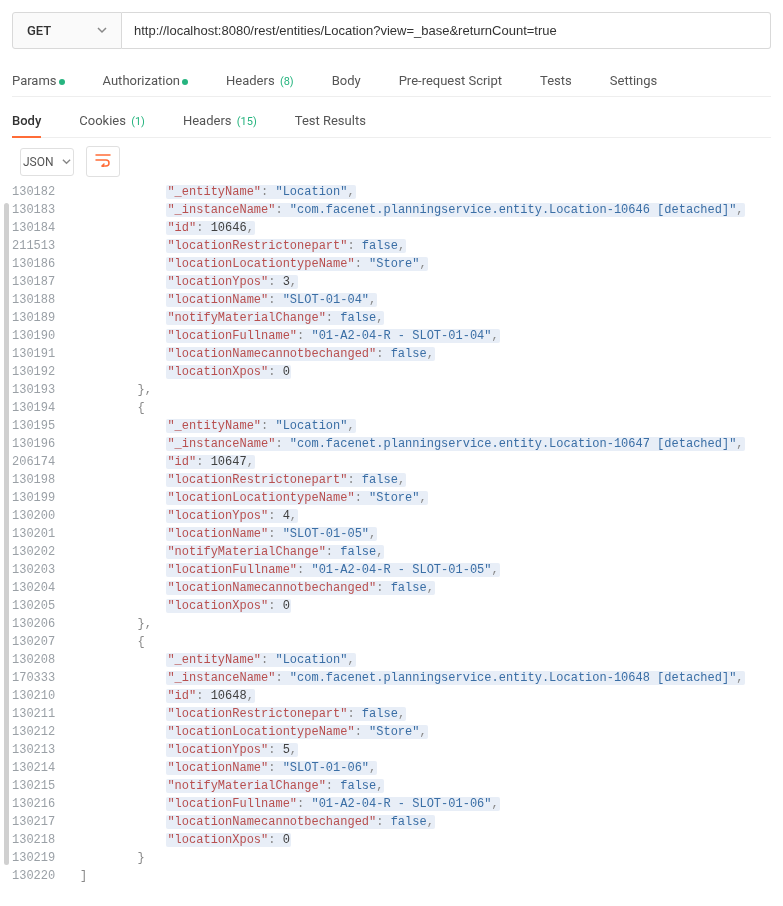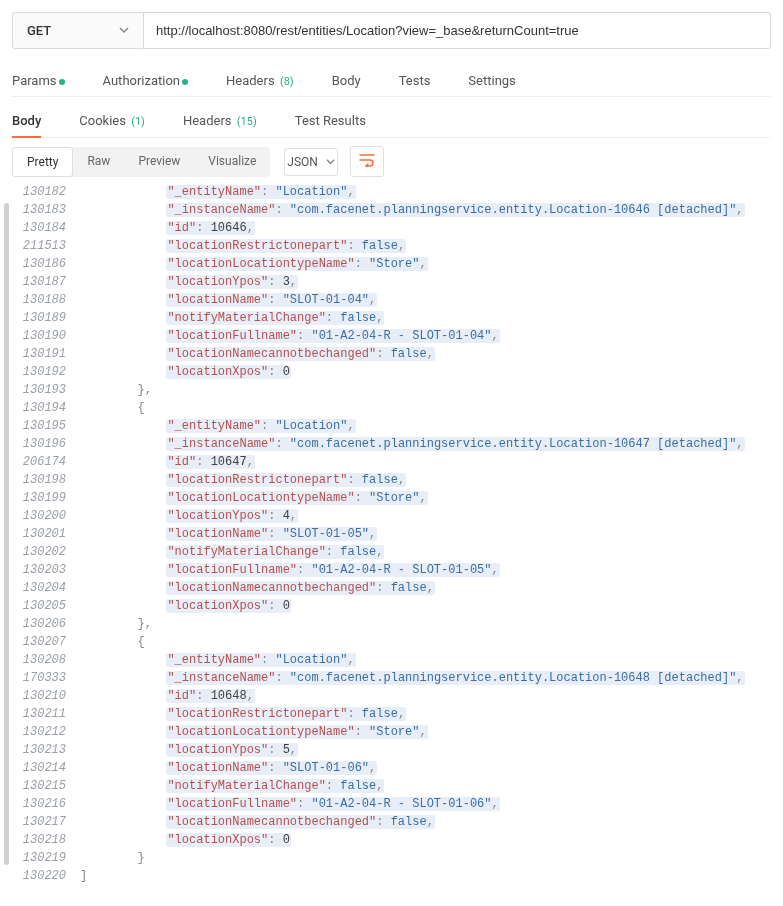--- a/index.html
+++ b/index.html
@@ -1,38 +1,38 @@
 <!DOCTYPE html>
 <html><head>
 <meta charset="utf-8">
 <style>
   * { box-sizing: border-box; margin: 0; padding: 0; }
   body { font-family: -apple-system, BlinkMacSystemFont, "Segoe UI", Roboto, Arial, sans-serif; font-size: 13px; color: #333; background: #fff; padding: 12px; }
   
   .request-row { display: flex; gap: 0; margin-bottom: 16px; }
-  .method-select { display: flex; align-items: center; justify-content: space-between; border: 1px solid #d9d9d9; border-radius: 3px 0 0 3px; padding: 10px 14px; background: #fafafa; width: 132px; cursor: pointer; font-weight: 500; font-size: 13px; }
+  .method-select { display: flex; align-items: center; justify-content: space-between; border: 1px solid #d9d9d9; border-radius: 3px 0 0 3px; padding: 10px 14px; background: #fafafa; width: 110px; cursor: pointer; font-weight: 500; font-size: 13px; }
   .method-select .chev { color: #888; }
   .url-input { flex: 1; border: 1px solid #d9d9d9; border-left: none; border-radius: 0 3px 3px 0; padding: 2px 12px; font-size: 13px; color: #333; outline: none; }
   
   .tab-row { display: flex; gap: 38px; border-bottom: 1px solid #eee; padding-bottom: 0; margin-bottom: 8px; }
   .tab { padding: 8px 0; cursor: pointer; color: #555; font-size: 13px; }
   .tab.active { border-bottom: 2px solid #ff6c37; color: #333; font-weight: 500; margin-bottom: -1px; }
   .dot { display: inline-block; width: 6px; height: 6px; border-radius: 50%; background: #26b47f; margin-left: 2px; vertical-align: middle; }
   .badge { color: #26b47f; font-size: 11px; margin-left: 2px; }
   
   .viewer-controls { display: flex; align-items: center; gap: 6px; margin-bottom: 6px; }
   .seg-group { display: flex; background: #f2f2f2; border-radius: 3px; overflow: hidden; }
   .seg { padding: 7px 14px; cursor: pointer; color: #666; font-size: 12px; }
   .seg.active { background: #fff; color: #333; border: 1px solid #ddd; border-radius: 3px; }
   .format-select { display: flex; align-items: center; gap: 8px; border: 1px solid #e0e0e0; border-radius: 3px; padding: 6px 2px; background: #fff; cursor: pointer; margin-left: 8px; font-size: 12px; color: #555; }
   .wrap-btn { border: 1px solid #e0e0e0; border-radius: 3px; padding: 6px 8px; margin-left: 6px; cursor: pointer; background: #fff; display: flex; align-items: center; }
   
   .code-wrap { display: flex; position: relative; font-family: "SFMono-Regular", Consolas, "Liberation Mono", Menlo, monospace; font-size: 12px; line-height: 18px; }
   .scroll-ind { position: absolute; left: -8px; top: 20px; bottom: 20px; width: 5px; background: #d0d0d0; border-radius: 3px; }
-  .gutter { width: 68px; text-align: right; color: #9aa0a6; padding-right: 14px; user-select: none; font-style: italic; }
+  .gutter { width: 68px; text-align: left; color: #9aa0a6; padding-right: 14px; user-select: none; }
   .gutter div { height: 18px; }
   .code-lines { flex: 1; }
   .code-lines .line { height: 18px; white-space: pre; }
   .bg-hl { background: #e8eef7; border-radius: 2px; padding: 0 1px; }
   .tk-key { color: #b84f4f; }
   .tk-str { color: #3a6ea5; }
   .tk-num { color: #404040; }
   .tk-bool { color: #3a6ea5; }
   .tk-punc { color: #888; }
 </style>
@@ -49,38 +49,33 @@
     </span>
   </div>
   <input class="url-input" value="http://localhost:8080/rest/entities/Location?view=_base&amp;returnCount=true" style="">
 </div>
 
 <div class="tab-row">
   <div class="tab"><span>Params</span><span class="dot"></span></div>
   <div class="tab"><span>Authorization</span><span class="dot"></span></div>
   <div class="tab"><span>Headers</span> <span class="badge">(8)</span></div>
   <div class="tab"><span>Body</span></div>
+  <div class="tab"><span>Pre-request Script</span></div>
   <div class="tab"><span>Tests</span></div>
   <div class="tab"><span>Settings</span></div>
 </div>
 
 <div class="tab-row">
   <div class="tab active"><span>Body</span></div>
   <div class="tab"><span>Cookies</span> <span class="badge">(1)</span></div>
   <div class="tab"><span>Headers</span> <span class="badge">(15)</span></div>
   <div class="tab"><span>Test Results</span></div>
 </div>
 
 <div class="viewer-controls">
-  <div class="seg-group">
-    <div class="seg active">Pretty</div>
-    <div class="seg">Raw</div>
-    <div class="seg">Preview</div>
-    <div class="seg">Visualize</div>
-  </div>
   <div class="format-select">
     <span>JSON</span>
     <span><svg width="9" height="9" viewBox="0 0 10 10">
           <path d="M1 3 L5 7 L9 3" stroke="#888" stroke-width="1.5" fill="none"></path>
         </svg></span>
   </div>
   <div class="wrap-btn">
     <span>
       <svg width="16" height="14" viewBox="0 0 16 14">
           <path d="M1 2 H15 M1 7 H11 a3 3 0 0 1 0 6 H7 M9 11 L7 13 L9 15" stroke="#ff6c37" stroke-width="1.5" fill="none" stroke-linecap="round"></path>

